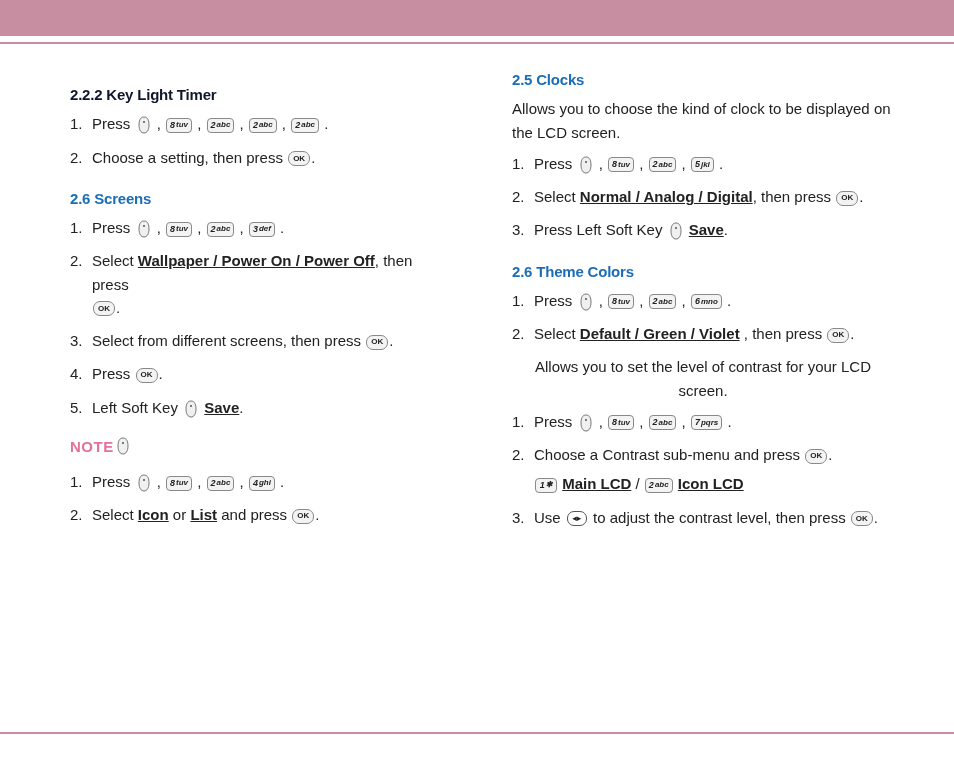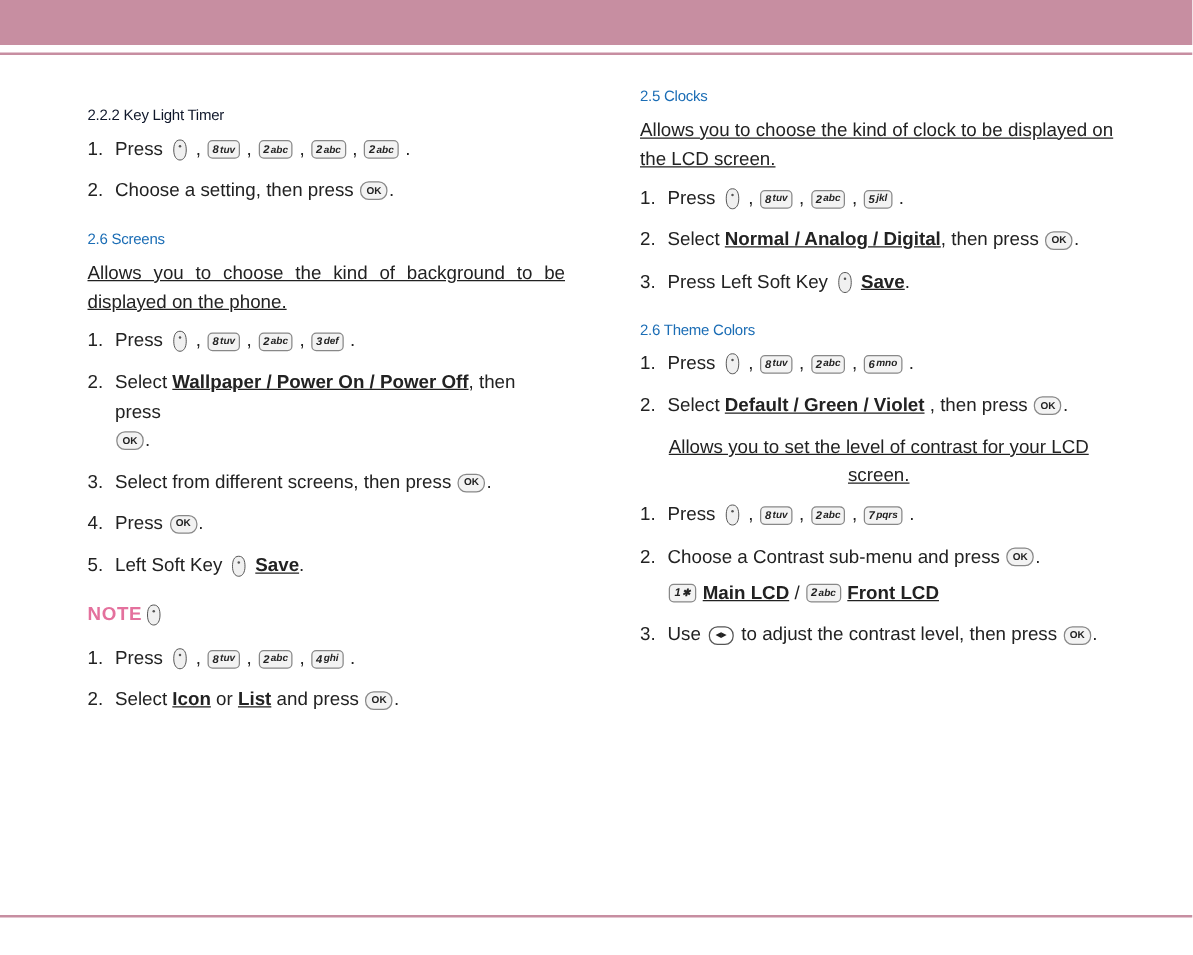--- a/index.html
+++ b/index.html
@@ -28,32 +28,31 @@
     padding: 24px 60px 30px 70px;
     gap: 60px;
   }
   .col {
     flex: 1;
     font-size: 15px;
     line-height: 1.55;
   }
   .subheading {
     color: #1b6db5;
-    font-weight: 400;
-    font-size: 12px;
+    font-weight: 700;
+    font-size: 15px;
     margin-top: 18px;
     margin-bottom: 6px;
     letter-spacing: -0.2px;
     font-stretch: condensed;
   }
   .subheading.black { color: #0f172a; margin-top: 15px; }
   .desc {
     margin-bottom: 8px;
     text-align: justify;
-    text-decoration: underline;
   }
   ol {
     list-style: none;
     counter-reset: item;
     margin-bottom: 8px;
   }
   ol li {
     counter-increment: item;
     position: relative;
     padding-left: 22px;
@@ -171,21 +170,20 @@
             <span>abc</span>
           </span> .
       </li>
       <li>
         <span>Choose a setting, then press</span>
         <span class="key ok">OK</span><span>.</span>
       </li>
     </ol>
 
     <div class="subheading">2.6 Screens</div>
-    <div class="desc">Allows you to choose the kind of background to be displayed on the phone.</div>
     <ol>
       <li>
         <span>Press</span>
         <span class="softkey-icon"><svg viewBox="0 0 14 18">
               <path d="M7 1 C3 1 2 5 2 9 C2 14 4 17 7 17 C10 17 12 14 12 9 C12 5 11 1 7 1 Z" fill="#f0f0f0" stroke="#555" stroke-width="0.8"></path>
               <circle cx="7" cy="6" r="1" fill="#555"></circle>
             </svg></span> ,
         <span class="key">
             <span class="digit">8</span>
             <span>tuv</span>
@@ -349,21 +347,21 @@
         <div class="sub-line" style="padding-left:0;margin-top:6px">
           <span class="key">
               <span class="digit">1</span>
               <span>✱</span>
             </span>
           <b>Main LCD</b><span> / </span>
           <span class="key">
               <span class="digit">2</span>
               <span>abc</span>
             </span>
-          <b>Front LCD</b>
+          <b>Icon LCD</b>
         </div>
       </li>
       <li>
         <span>Use</span>
         <span class="nav-icon">◂▸</span>
         <span>to adjust the contrast level, then press</span>
         <span class="key ok">OK</span><span>.</span>
       </li>
     </ol>
   </div>

